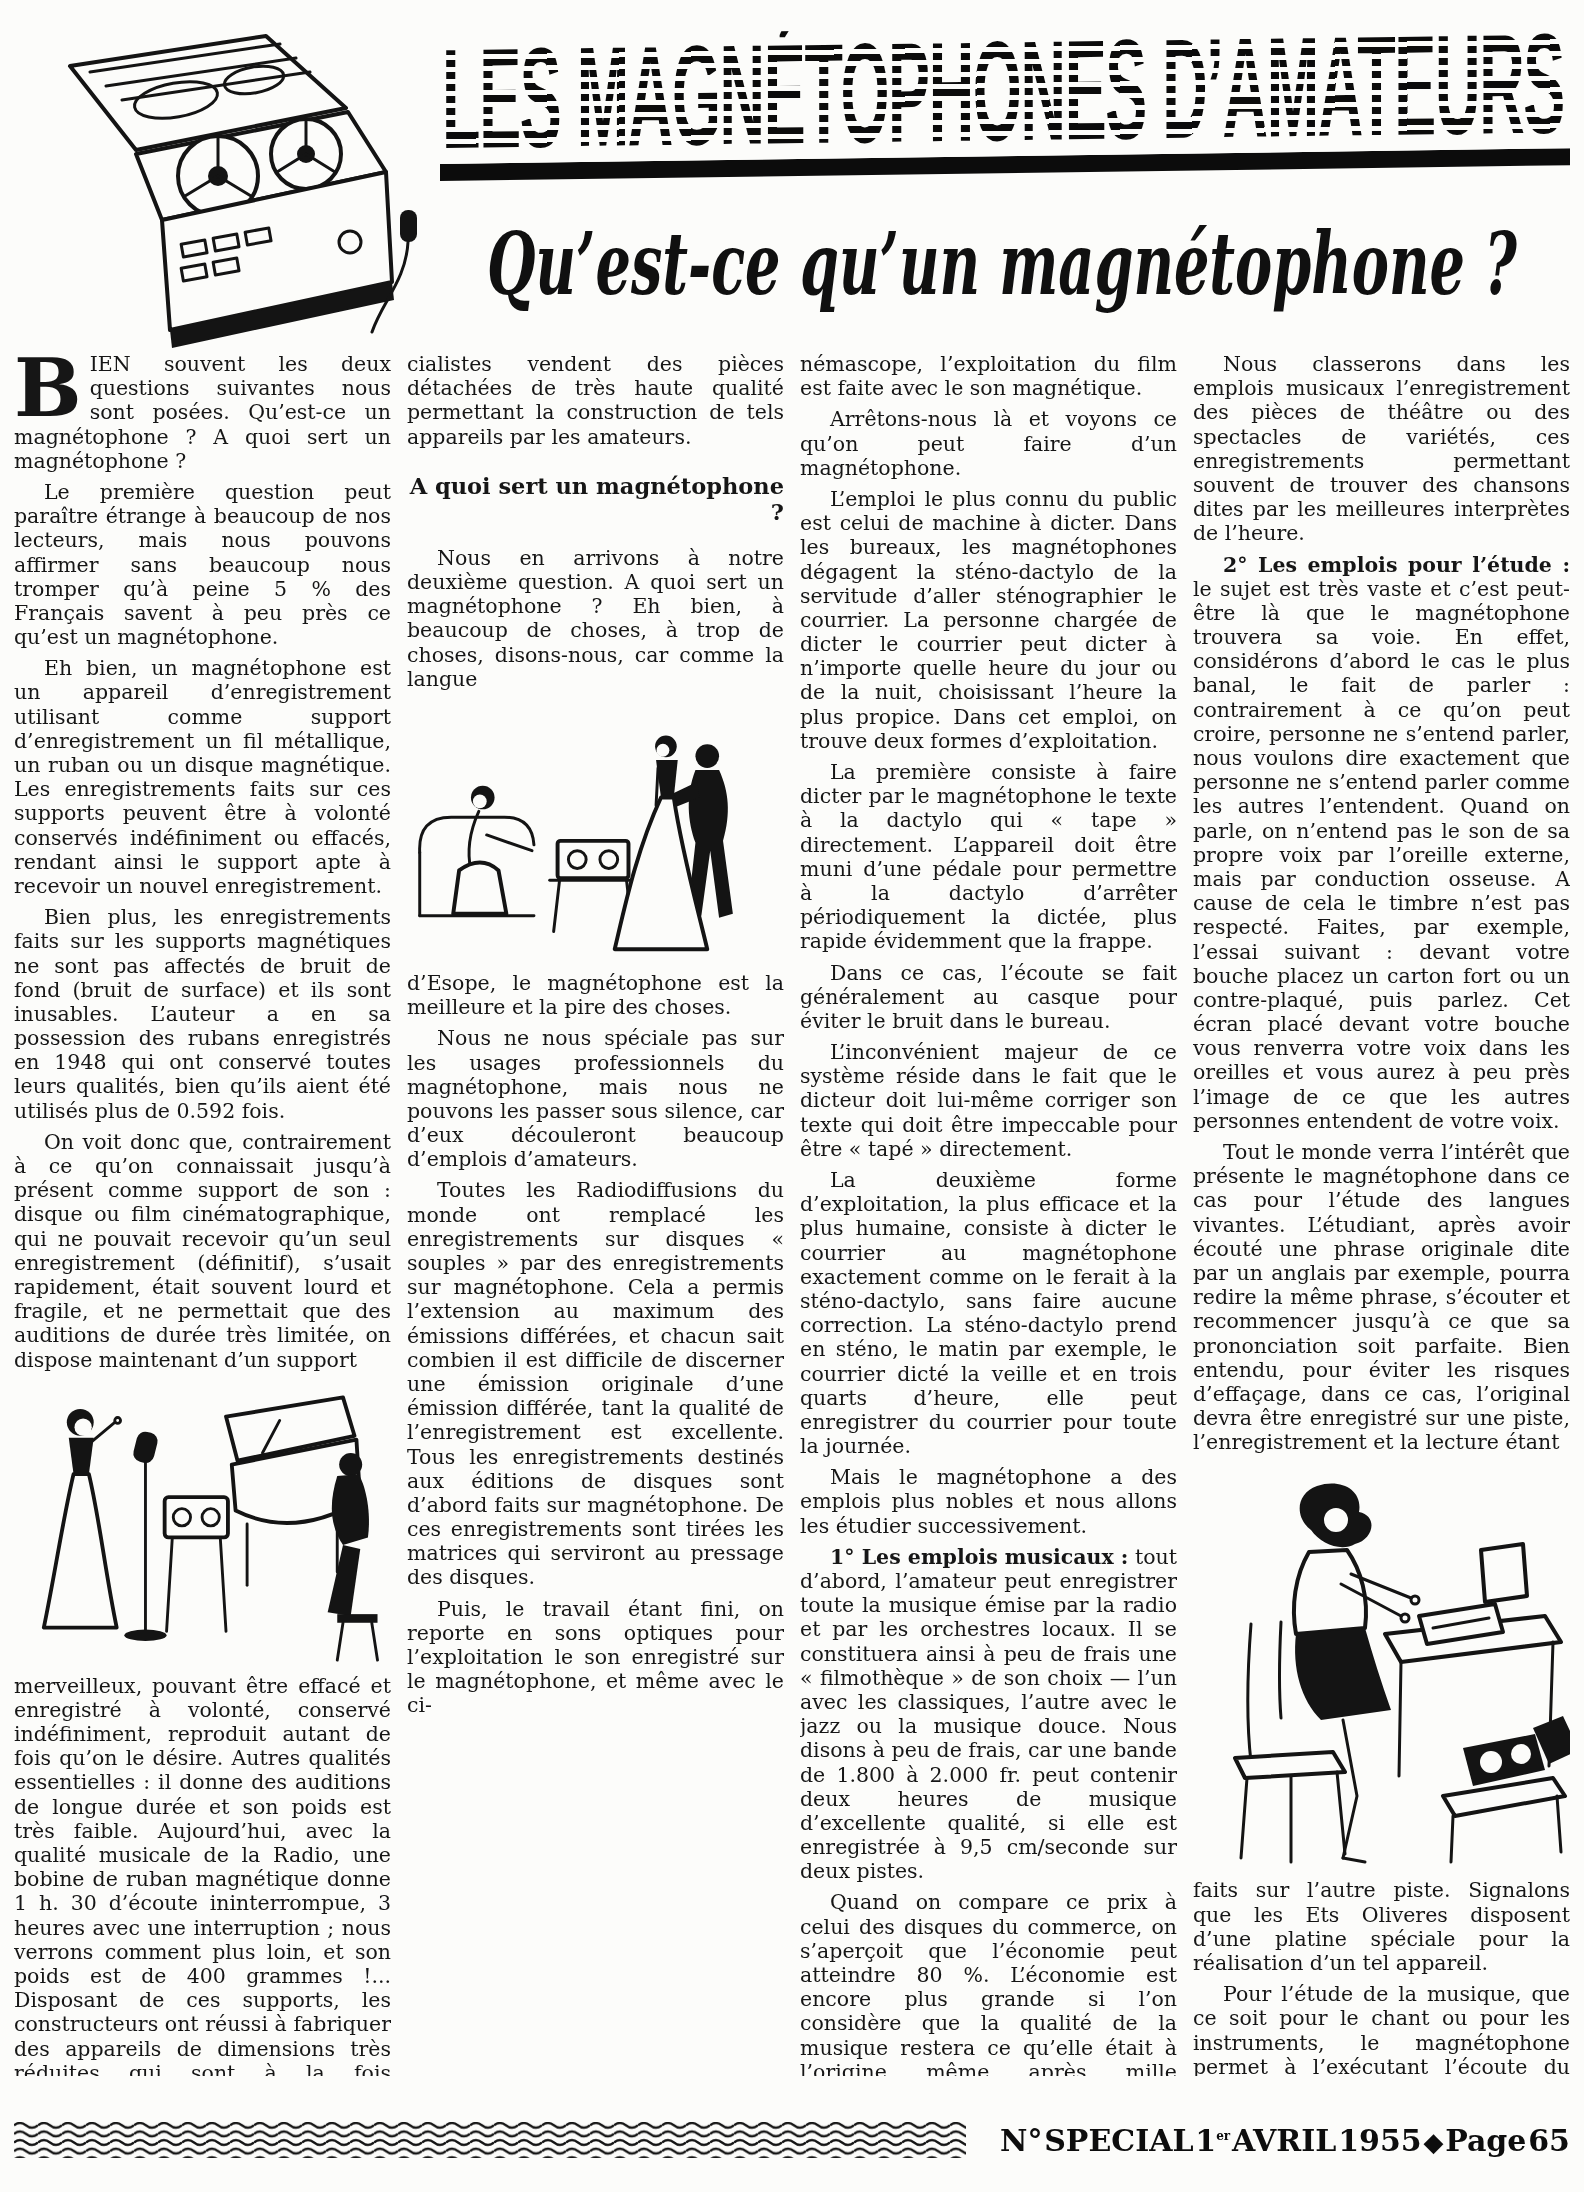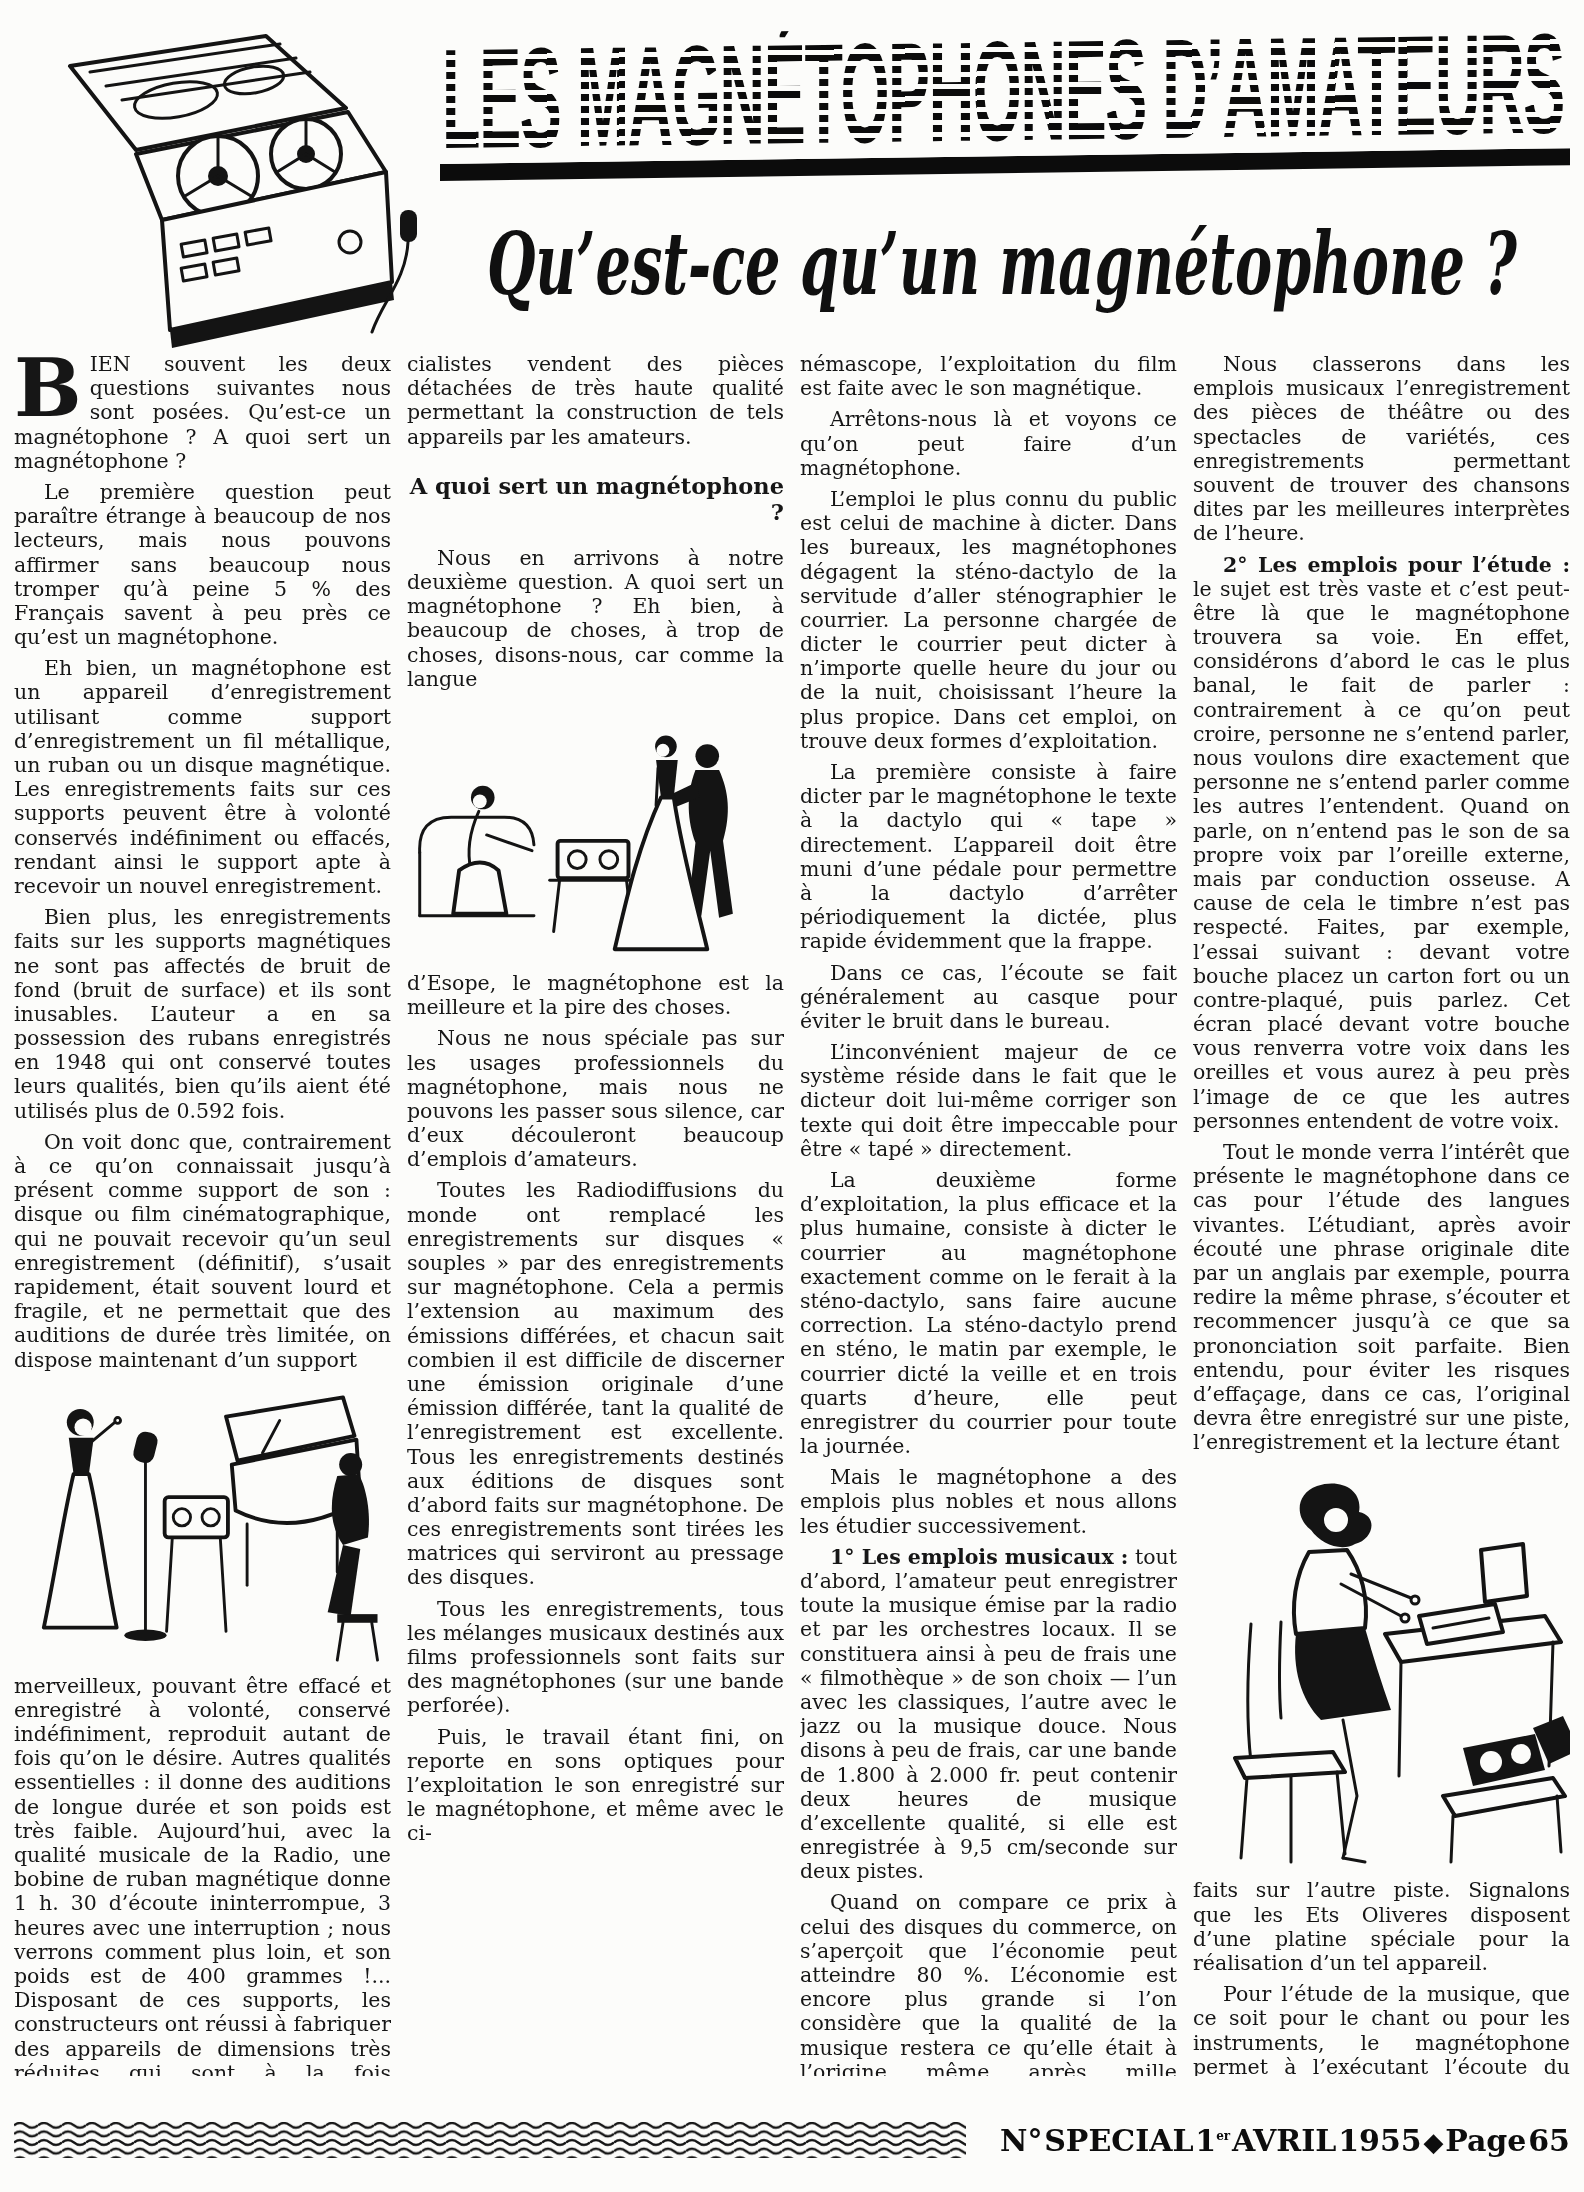--- a/index.html
+++ b/index.html
@@ -180,21 +180,20 @@
           <circle cx="257" cy="48" r="6.5" fill="#fcfcfa"></circle>
           <polygon class="fillb" points="250,58 272,58 268,96 255,96"></polygon>
           <line class="sk" x1="252" y1="66" x2="250" y2="104"></line>
           <path class="sk4" d="M255 96 C230 150 218 208 208 250 L302 250 C290 200 276 150 268 96 Z"></path>
         </g>
       </svg>
 
       <p class="para cont">d’Esope, le magnétophone est la meilleure et la pire des choses.</p>
       <p class="para">Nous ne nous spéciale pas sur les usages professionnels du magnétophone, mais nous ne pouvons les passer sous silence, car d’eux découleront beaucoup d’emplois d’amateurs.</p>
       <p class="para">Toutes les Radiodiffusions du monde ont remplacé les enregistrements sur disques « souples » par des enregistrements sur magnétophone. Cela a permis l’extension au maximum des émissions différées, et chacun sait combien il est difficile de discerner une émission originale d’une émission différée, tant la qualité de l’enregistrement est excellente. Tous les enregistrements destinés aux éditions de disques sont d’abord faits sur magnétophone. De ces enregistrements sont tirées les matrices qui serviront au pressage des disques.</p>
-      <p class="para">Tous les enregistrements, tous les mélanges musicaux destinés aux films professionnels sont faits sur des magnétophones (sur une bande perforée).</p>
       <p class="para">Puis, le travail étant fini, on reporte en sons optiques pour l’exploitation le son enregistré sur le magnétophone, et même avec le ci-</p>
     </div>
 
     <div class="col">
       <p class="para cont">némascope, l’exploitation du film est faite avec le son magnétique.</p>
       <p class="para">Arrêtons-nous là et voyons ce qu’on peut faire d’un magnétophone.</p>
       <p class="para">L’emploi le plus connu du public est celui de machine à dicter. Dans les bureaux, les magnétophones dégagent la sténo-dactylo de la servitude d’aller sténographier le courrier. La personne chargée de dicter le courrier peut dicter à n’importe quelle heure du jour ou de la nuit, choisissant l’heure la plus propice. Dans cet emploi, on trouve deux formes d’exploitation.</p>
       <p class="para">La première consiste à faire dicter par le magnétophone le texte à la dactylo qui « tape » directement. L’appareil doit être muni d’une pédale pour permettre à la dactylo d’arrêter périodiquement la dictée, plus rapide évidemment que la frappe.</p>
       <p class="para">Dans ce cas, l’écoute se fait généralement au casque pour éviter le bruit dans le bureau.</p>
       <p class="para">L’inconvénient majeur de ce système réside dans le fait que le dicteur doit lui-même corriger son texte qui doit être impeccable pour être « tapé » directement.</p>

